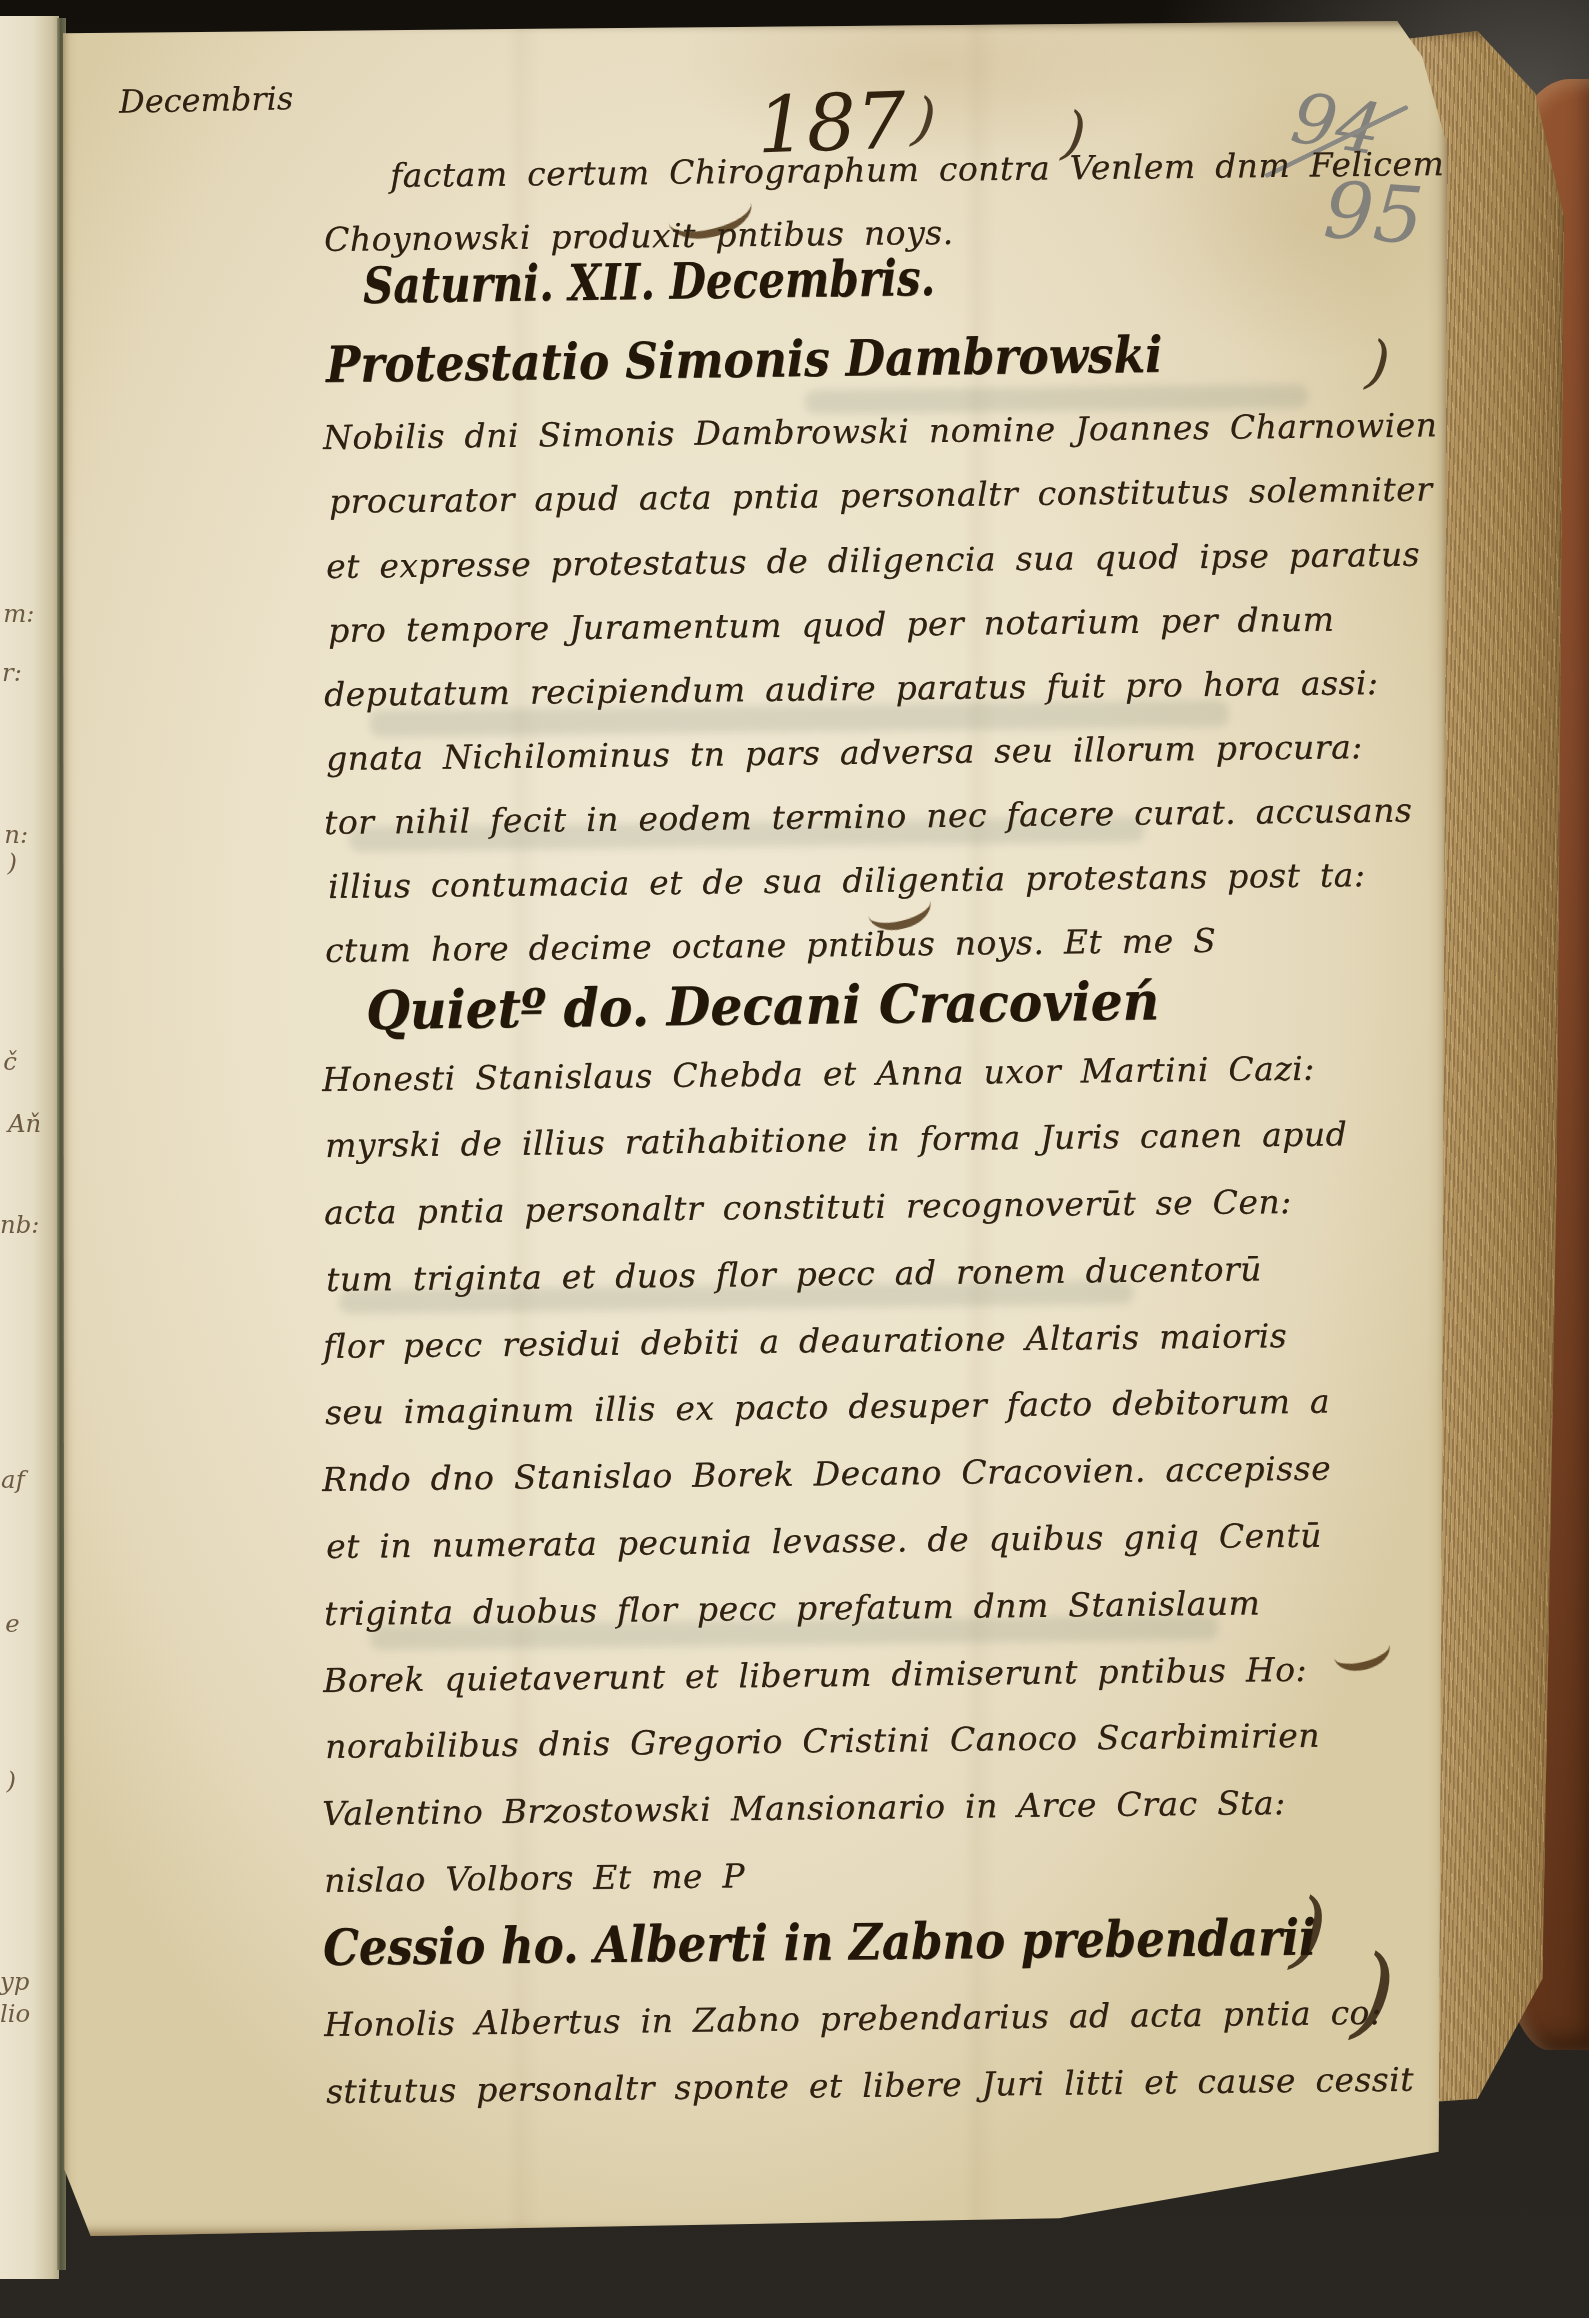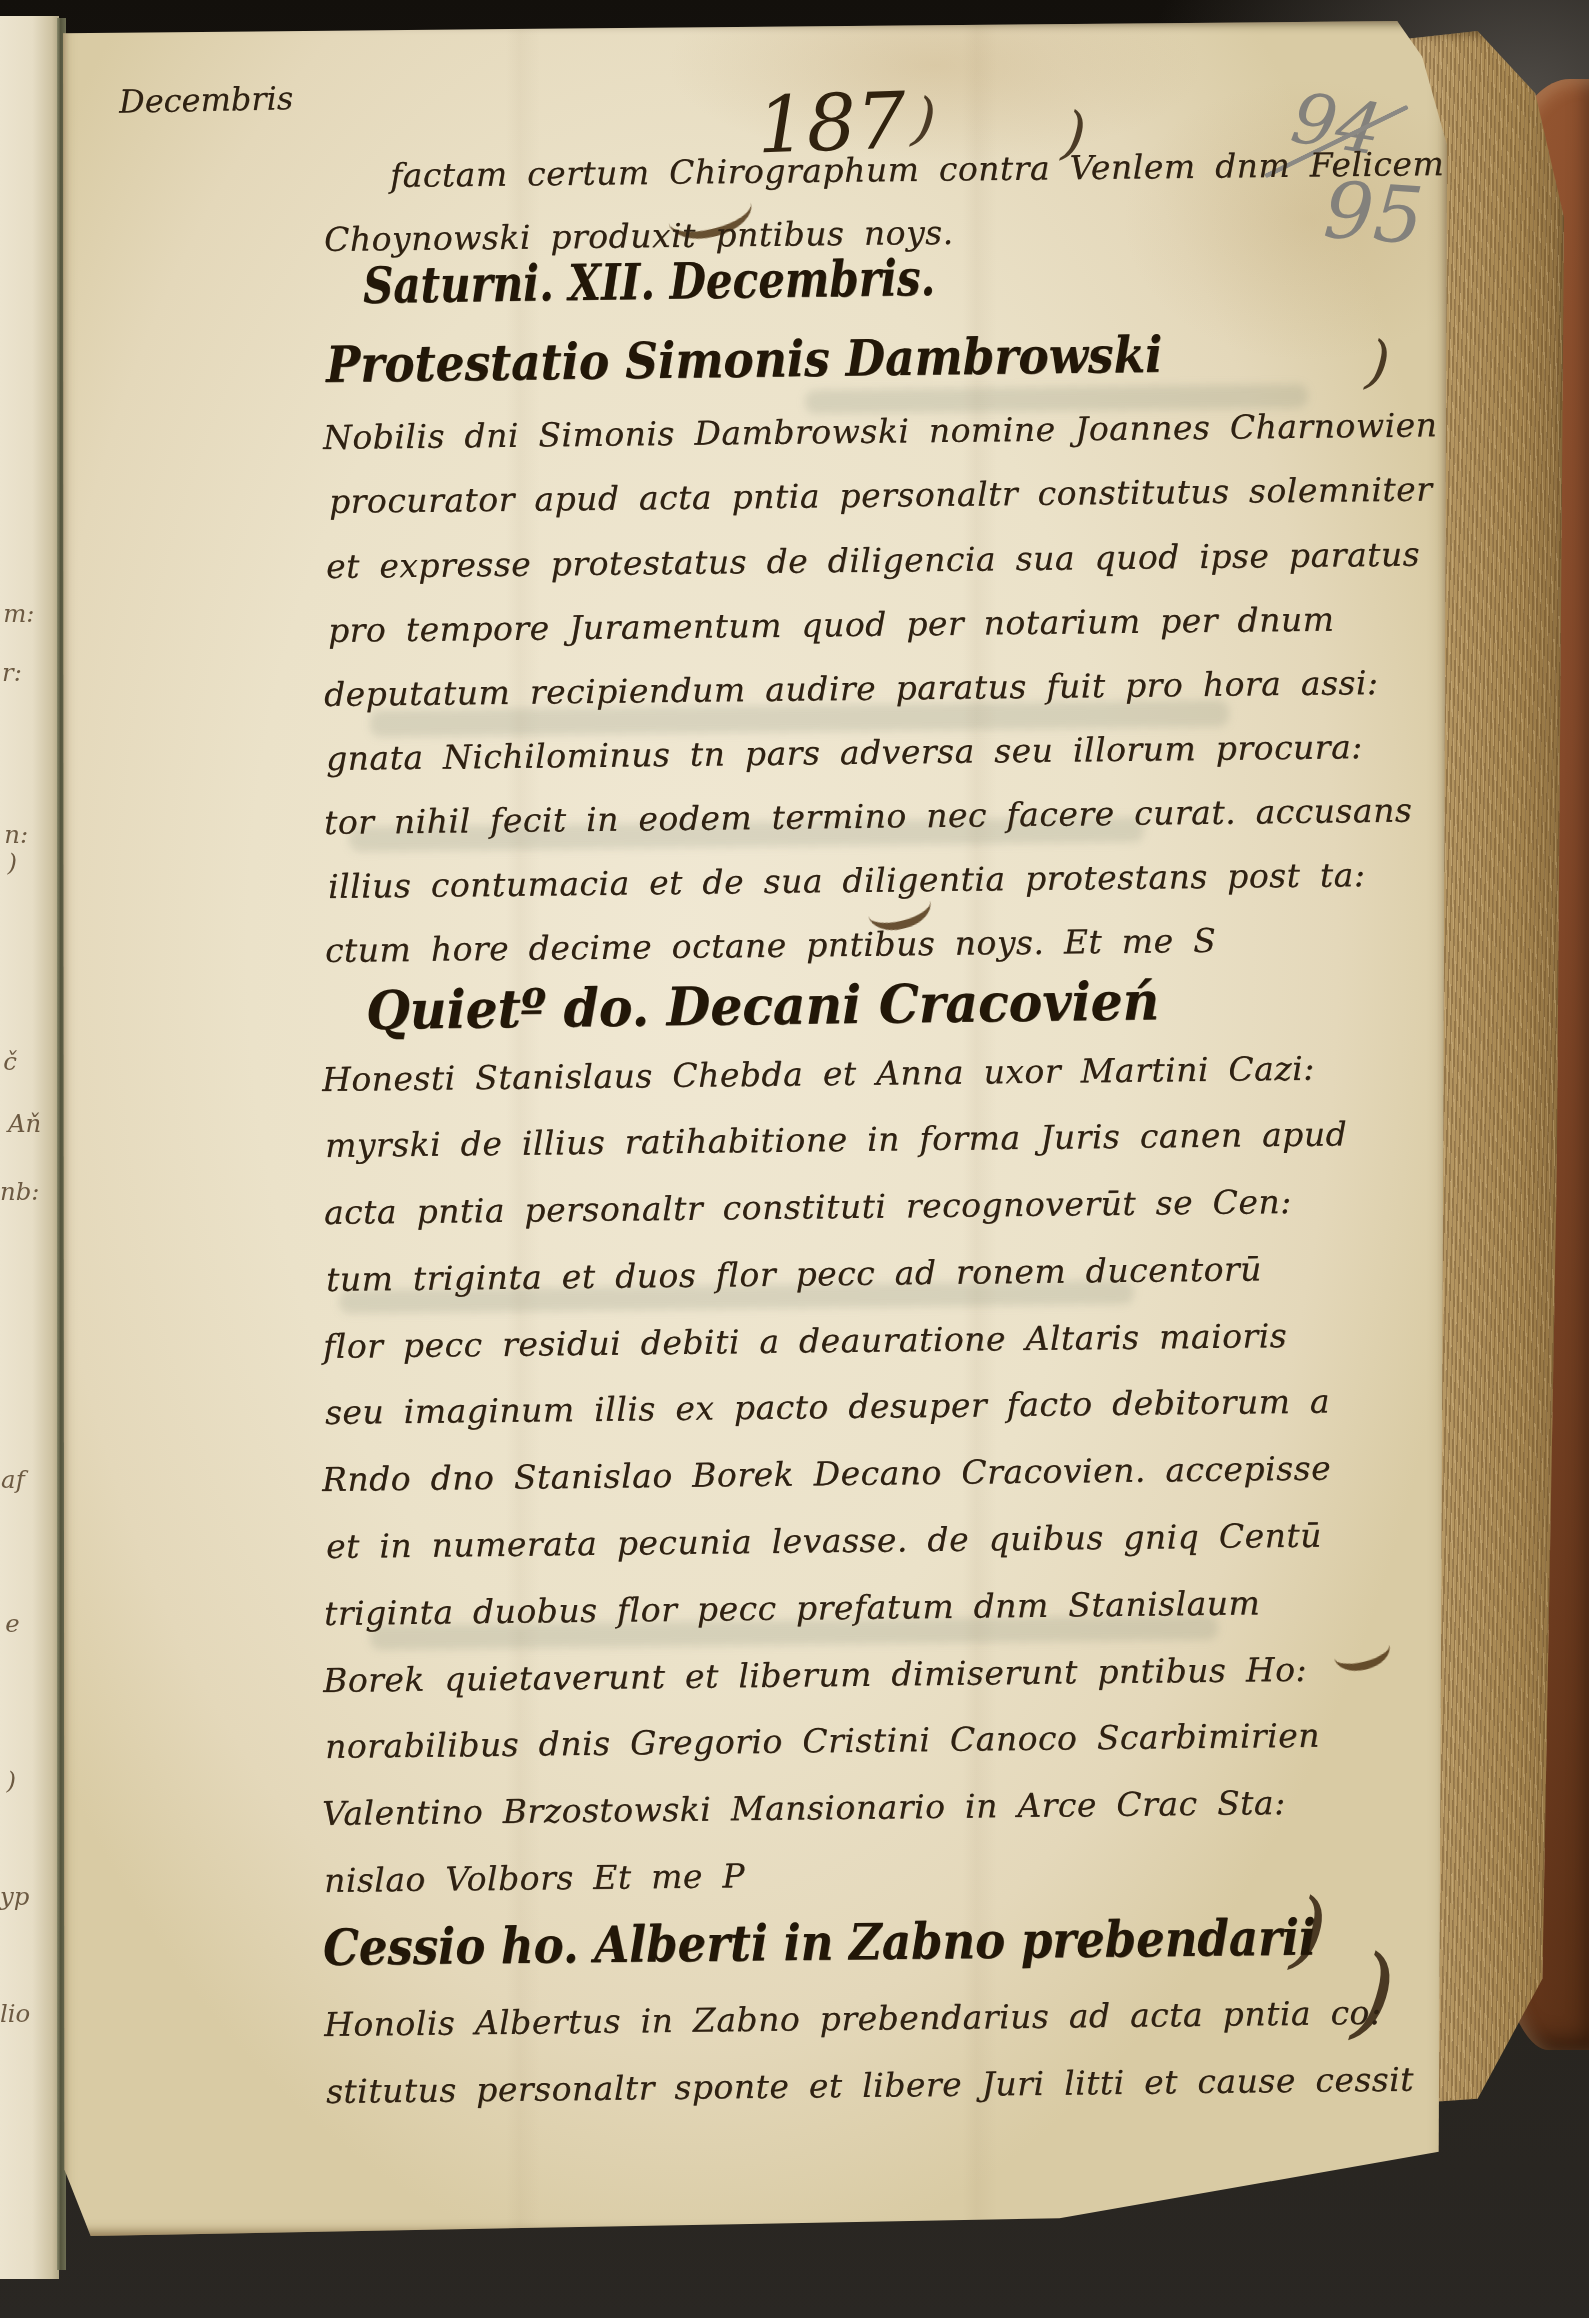--- a/index.html
+++ b/index.html
@@ -68,25 +68,25 @@
   <div class="fore-edge"></div>
   <div class="facing-strip"></div>
   <div class="gutter"></div>
 
   <span class="edge-frag" style="left:3.2px;top:602px">m:</span>
   <span class="edge-frag" style="left:2.1px;top:661px">r:</span>
   <span class="edge-frag" style="left:4.2px;top:823px">n:</span>
   <span class="edge-frag" style="left:7.4px;top:851px">)</span>
   <span class="edge-frag" style="left:3.2px;top:1050px">č</span>
   <span class="edge-frag" style="left:8px;top:1112px">Aň</span>
-  <span class="edge-frag" style="left:0;top:1180px">nb:</span>
+  <span class="edge-frag" style="left:0;top:1213px">nb:</span>
   <span class="edge-frag" style="left:1.1px;top:1468px">af</span>
   <span class="edge-frag" style="left:5.3px;top:1612px">e</span>
   <span class="edge-frag" style="left:6.4px;top:1769px">)</span>
-  <span class="edge-frag" style="left:0;top:1885px">yp</span>
+  <span class="edge-frag" style="left:0;top:1970px">yp</span>
   <span class="edge-frag" style="left:0;top:2002px">lio</span>
 
   <div class="page">
 
     <div class="ghost" style="left:742px;top:366px;width:503px;height:24.4px"></div>
     <div class="ghost" style="left:307px;top:684px;width:859px;height:26.5px"></div>
     <div class="ghost" style="left:286px;top:801px;width:795px;height:25.4px"></div>
     <div class="ghost" style="left:276px;top:1264px;width:795px;height:24.4px"></div>
     <div class="ghost" style="left:307px;top:1599px;width:848px;height:25.4px"></div>
   </div>

